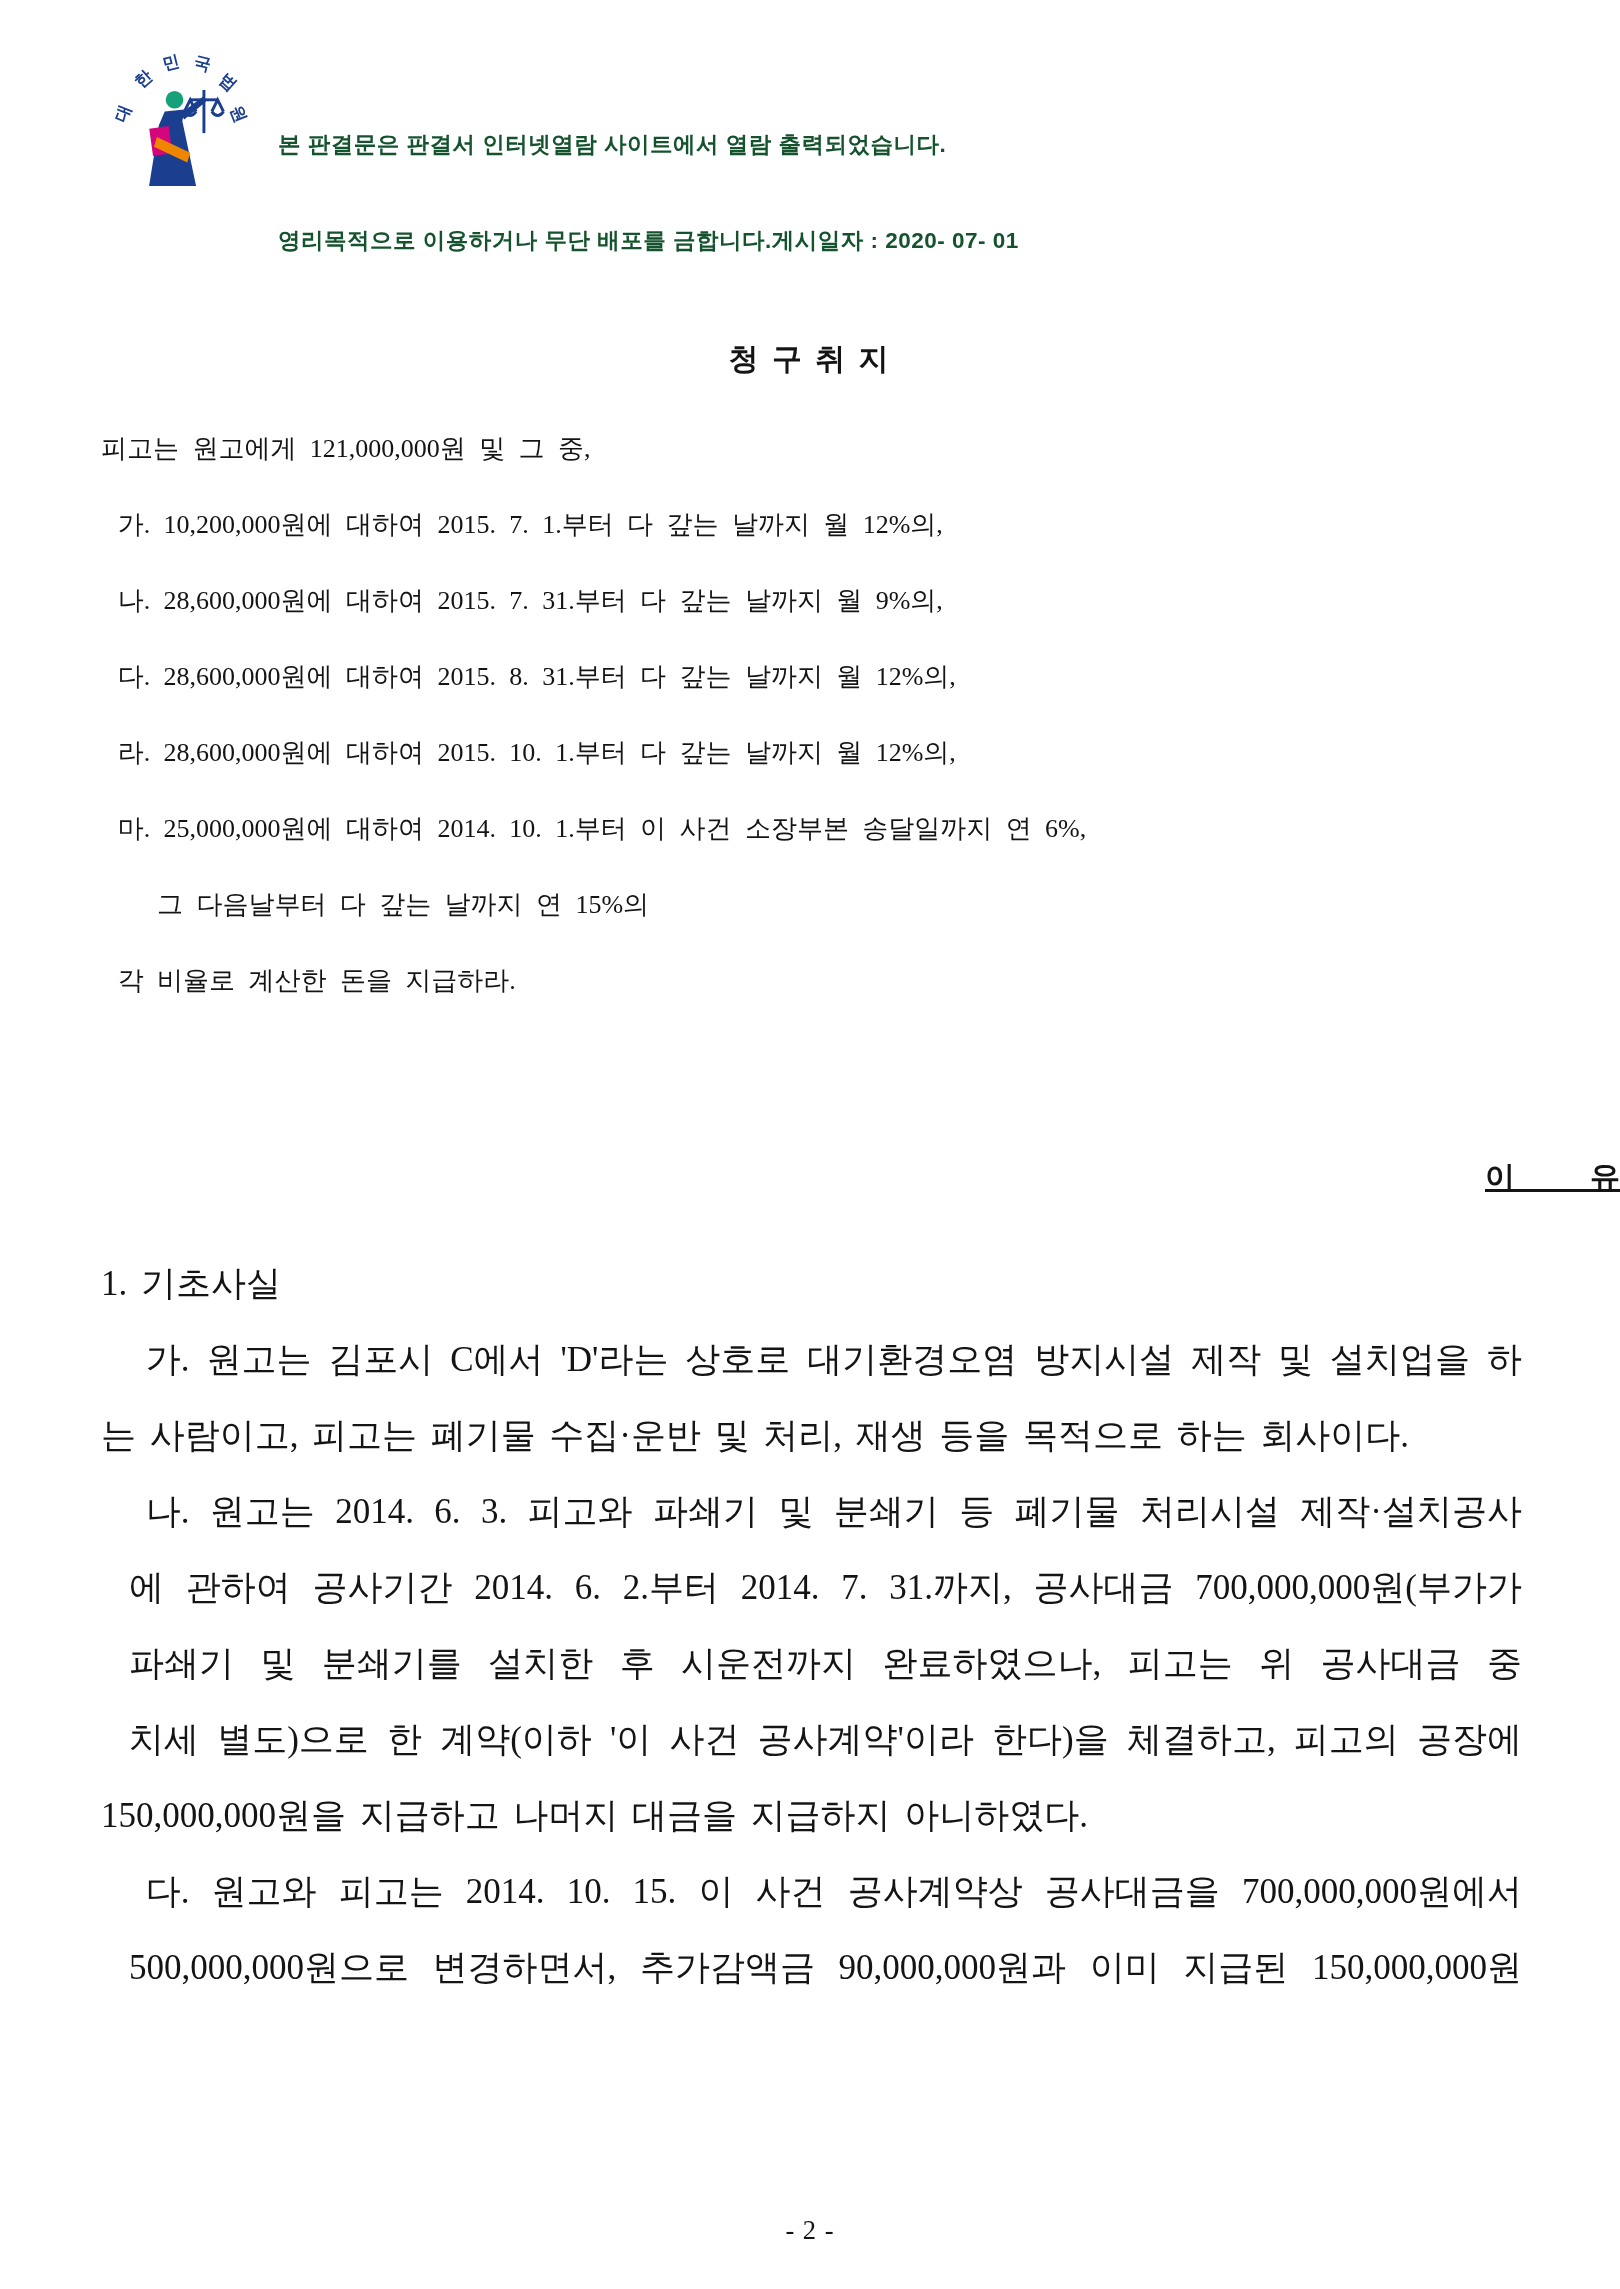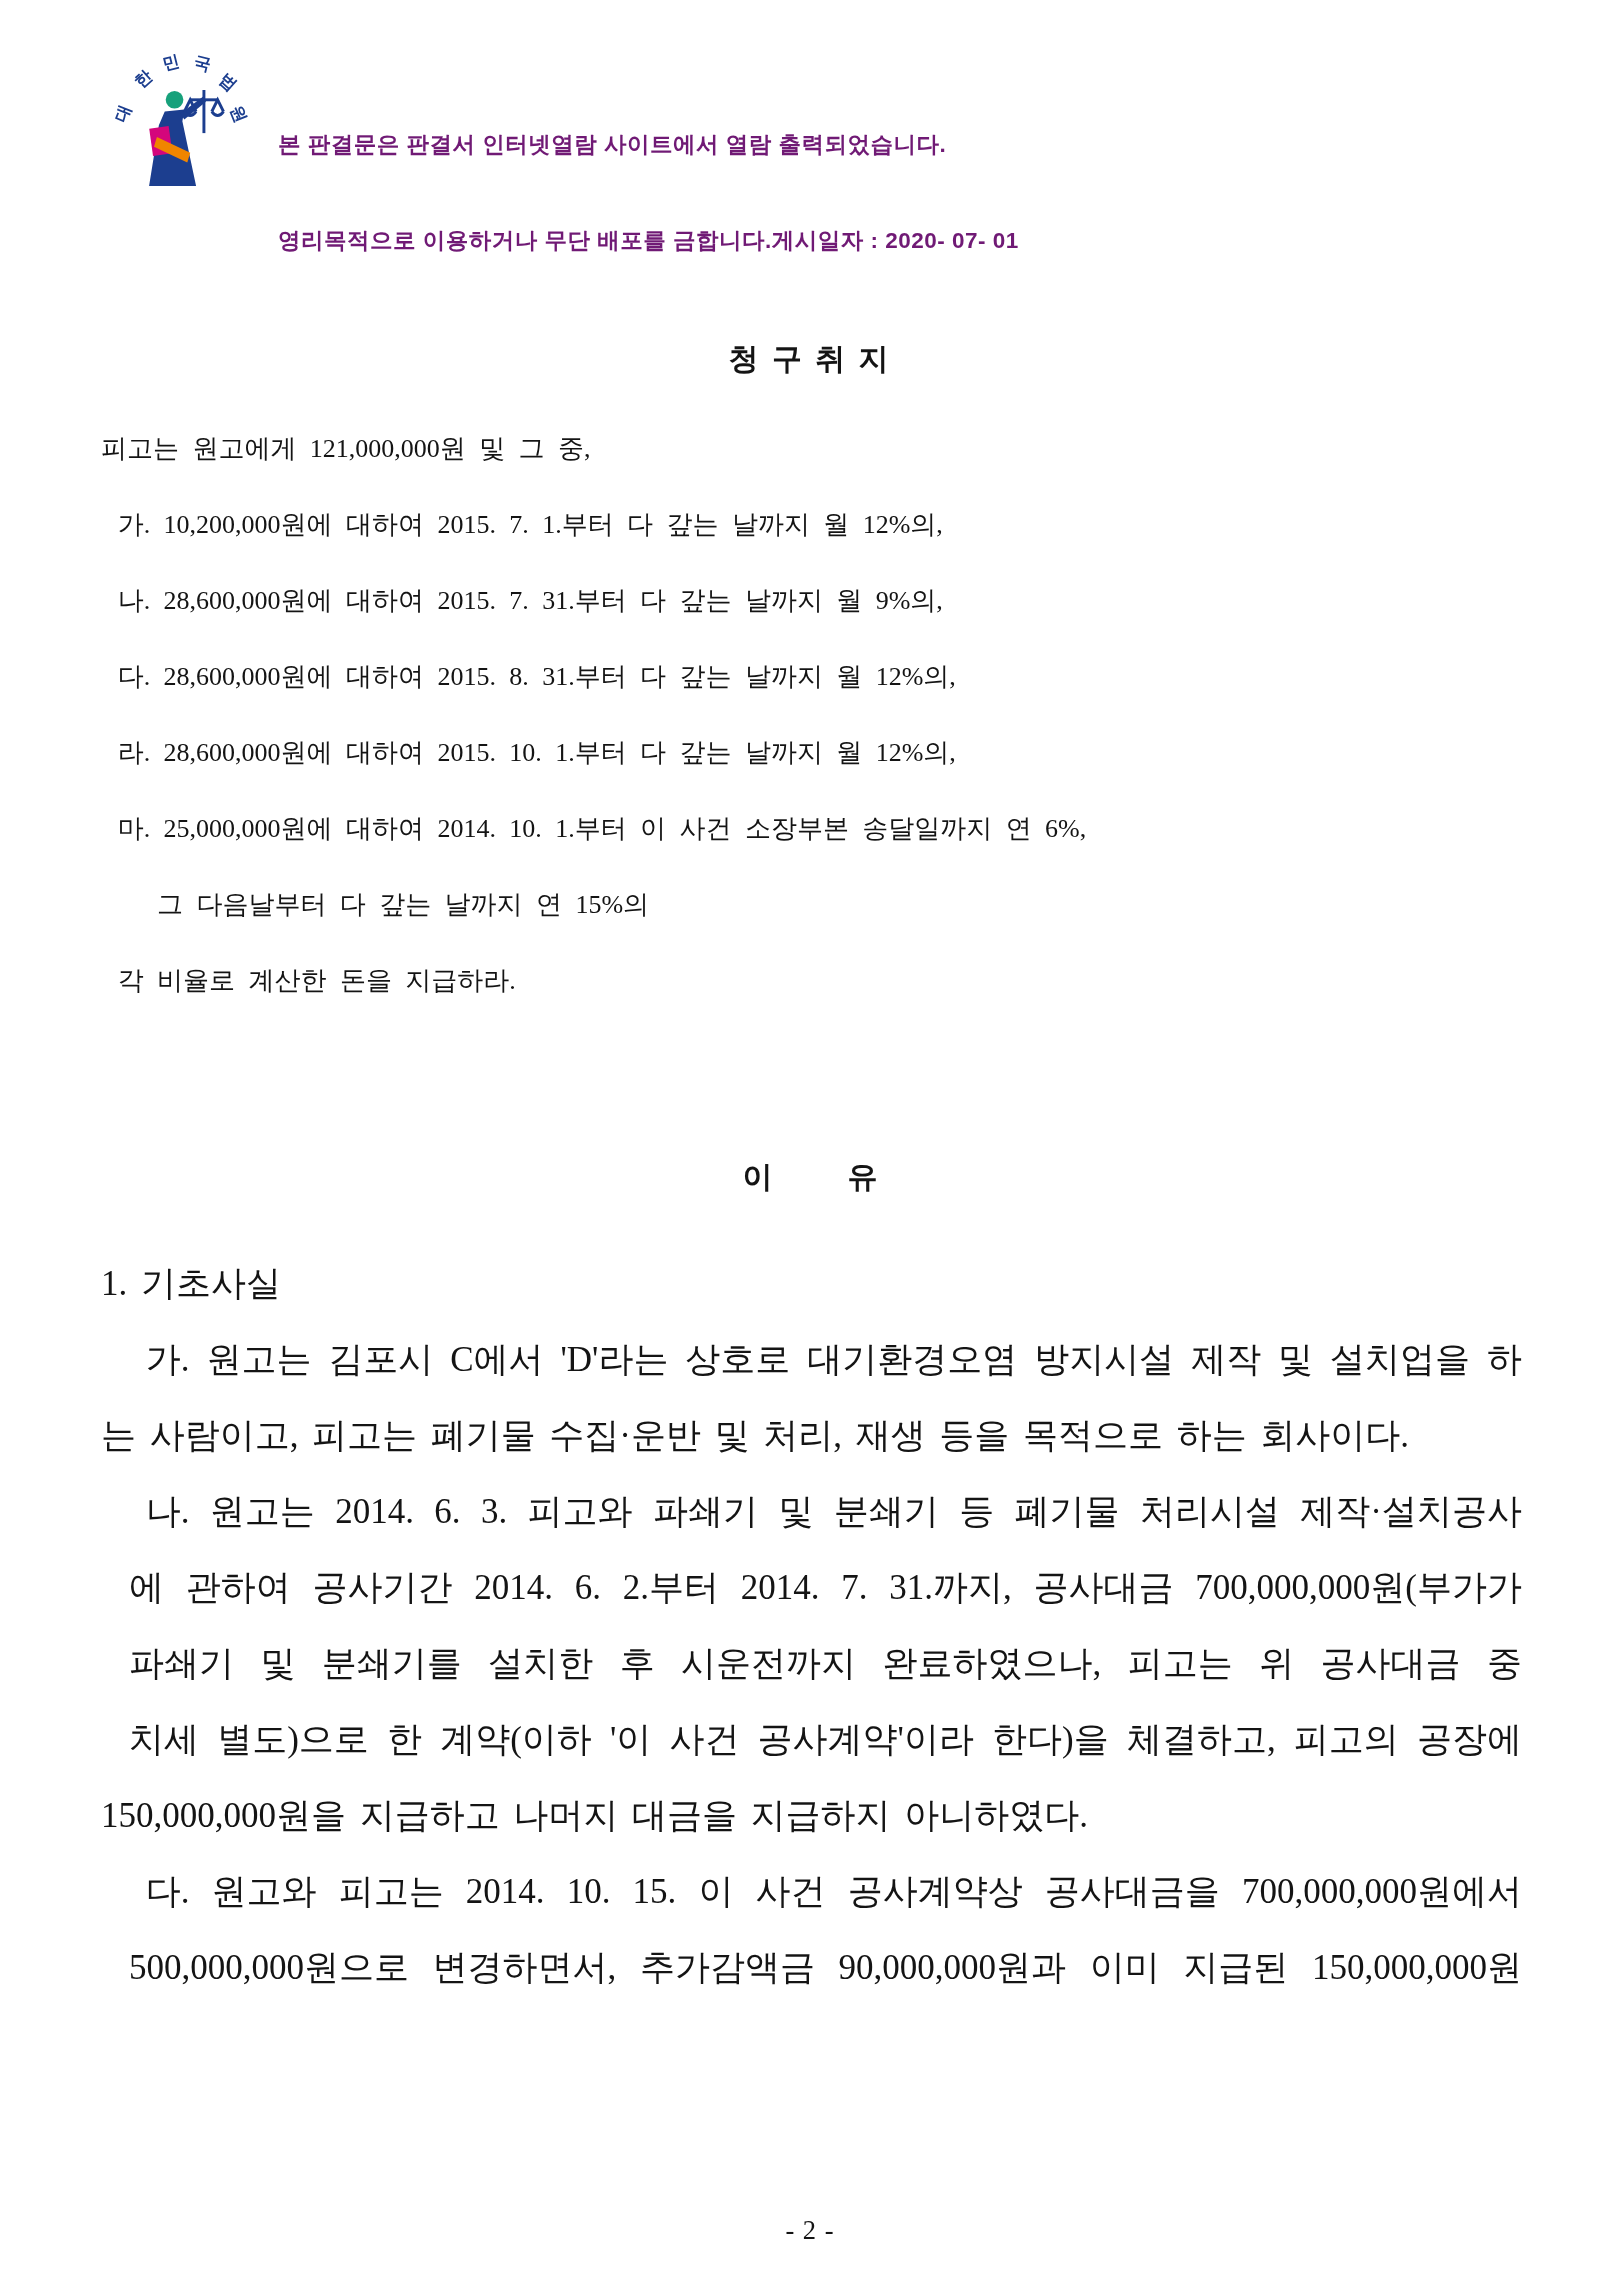--- a/index.html
+++ b/index.html
@@ -20,21 +20,21 @@
     top:43px;
     width:149px;
     height:143px;
   }
   .notice {
     position:absolute;
     left:278px;
     top:65px;
     font-family:"Liberation Sans","DejaVu Sans",sans-serif;
     font-weight:bold;
-    color:#701a75;
+    color:#14532d;
     font-size:22.5px;
     line-height:32px;
     letter-spacing:0.5px;
     white-space:pre;
   }
 
   
   .claim-title {
     position:absolute;
     left:0;
@@ -45,24 +45,25 @@
     font-weight:bold;
     letter-spacing:2.9px;
     white-space:pre;
     font-family:Liberation Serif, serif;
   }
   .reasons-title {
     position:absolute;
     left:0;
     top:1157px;
     width:100%;
-    text-align:center;
+    text-align:right;
     font-size:30px;
     font-weight:bold;
     white-space:pre;
+    text-decoration:underline;
   }
 
   
   .claim {
     position:absolute;
     left:101px;
     right:98px;
     top:411px;
     font-size:26px;
   }

